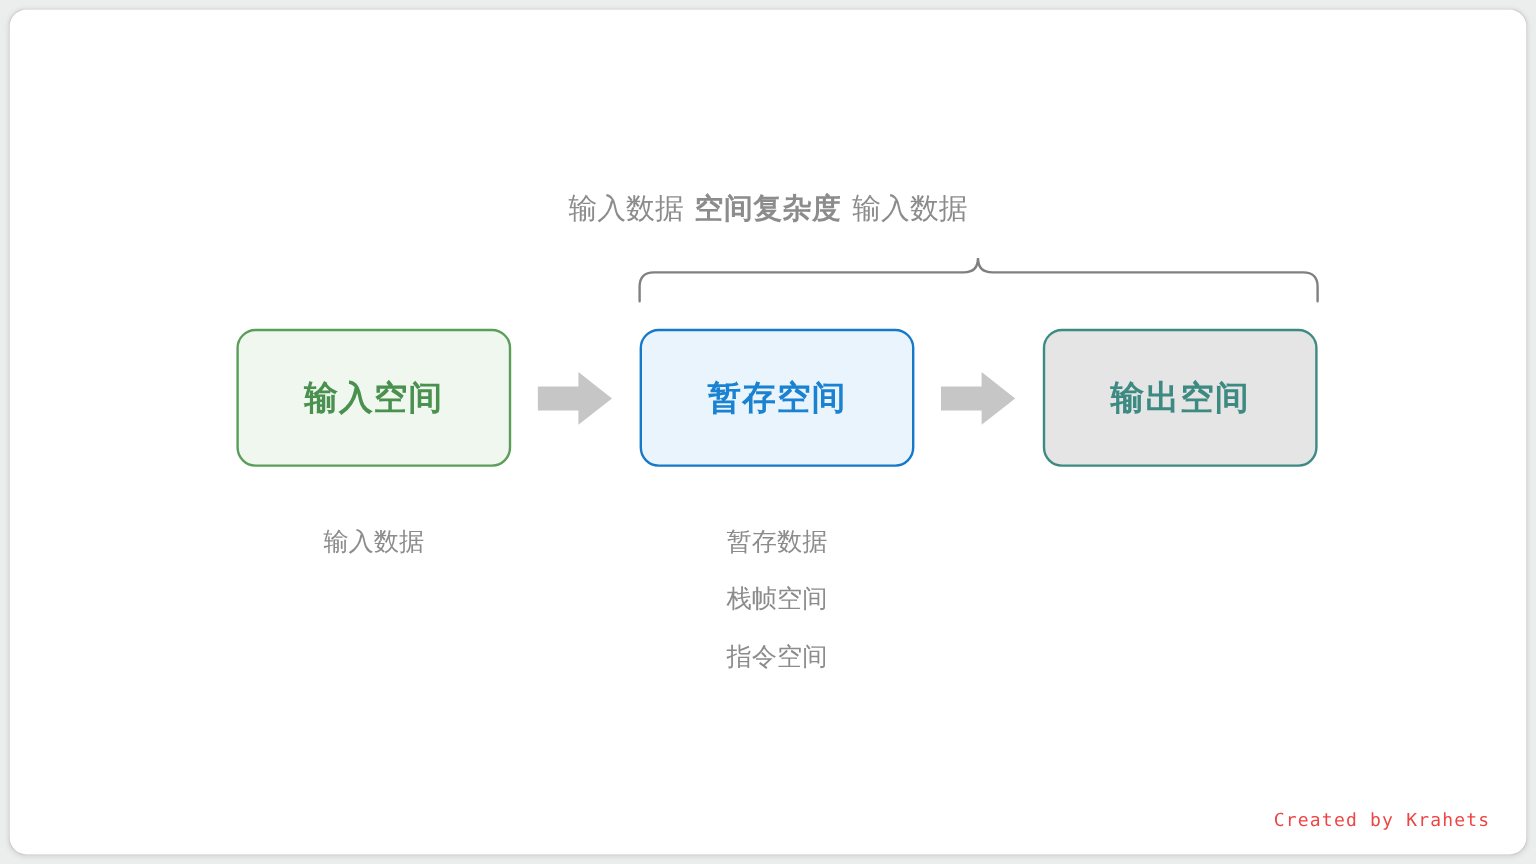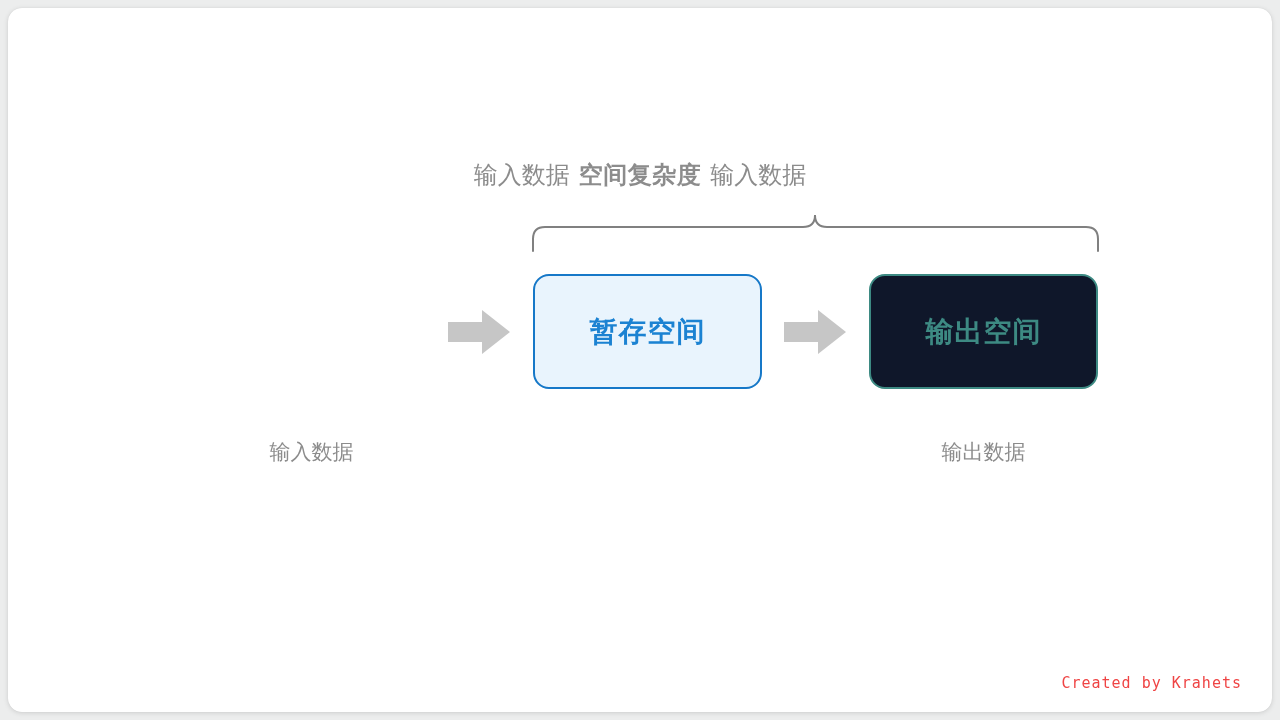--- a/index.html
+++ b/index.html
@@ -140,43 +140,48 @@
     <span class="cap-seg">输入数据</span><span class="cap-strong">空间复杂度</span><span class="cap-seg">输入数据</span>
   </div>
 
   <div class="brace-wrap">
     <svg width="585" height="60" viewBox="0 0 585 60" fill="none">
       <path d="M10 48 L10 36 Q10 24 22 24 L280 24 Q292 24 292 12 Q292 24 304 24 L563 24 Q575 24 575 36 L575 48" stroke="#808080" stroke-width="2" fill="none" stroke-linecap="round"></path>
     </svg>
   </div>
 
   <div class="boxes">
+    <div class="box box-1" id="box-0" style="border-color: rgb(90, 158, 90); background: rgb(240, 247, 239); color: rgb(74, 145, 80);">
+      <span>输入空间</span>
+    </div>
     <div class="box box-2" id="box-1" style="border-color: rgb(22, 120, 200); background: rgb(233, 244, 253); color: rgb(27, 130, 210);">
       <span>暂存空间</span>
     </div>
-    <div class="box box-3" id="box-2" style="border-color: rgb(61, 138, 131); background: #0f172a; color: rgb(61, 138, 131);">
+    <div class="box box-3" id="box-2" style="border-color: rgb(61, 138, 131); background: #e5e5e5; color: rgb(61, 138, 131);">
       <span>输出空间</span>
     </div>
   </div>
 
   <div class="arrow arrow-1">
     <svg width="62" height="48" viewBox="0 0 62 48">
       <path d="M0 14 L34 14 L34 2 L62 24 L34 46 L34 34 L0 34 Z" fill="#c6c6c6"></path>
     </svg>
   </div>
   <div class="arrow arrow-2">
     <svg width="62" height="48" viewBox="0 0 62 48">
       <path d="M0 14 L34 14 L34 2 L62 24 L34 46 L34 34 L0 34 Z" fill="#c6c6c6"></path>
     </svg>
   </div>
 
   <div class="labels">
     <div class="label-col col-1">
       <div class="label-line">输入数据</div>
     </div>
-    <div class="label-col col-3">
-      <div class="label-line">输出数据</div>
+    <div class="label-col col-2">
+      <div class="label-line">暂存数据</div>
+      <div class="label-line">栈帧空间</div>
+      <div class="label-line">指令空间</div>
     </div>
   </div>
 
   <div class="watermark">Created by Krahets</div>
 
 </div>
 
 </body></html>

